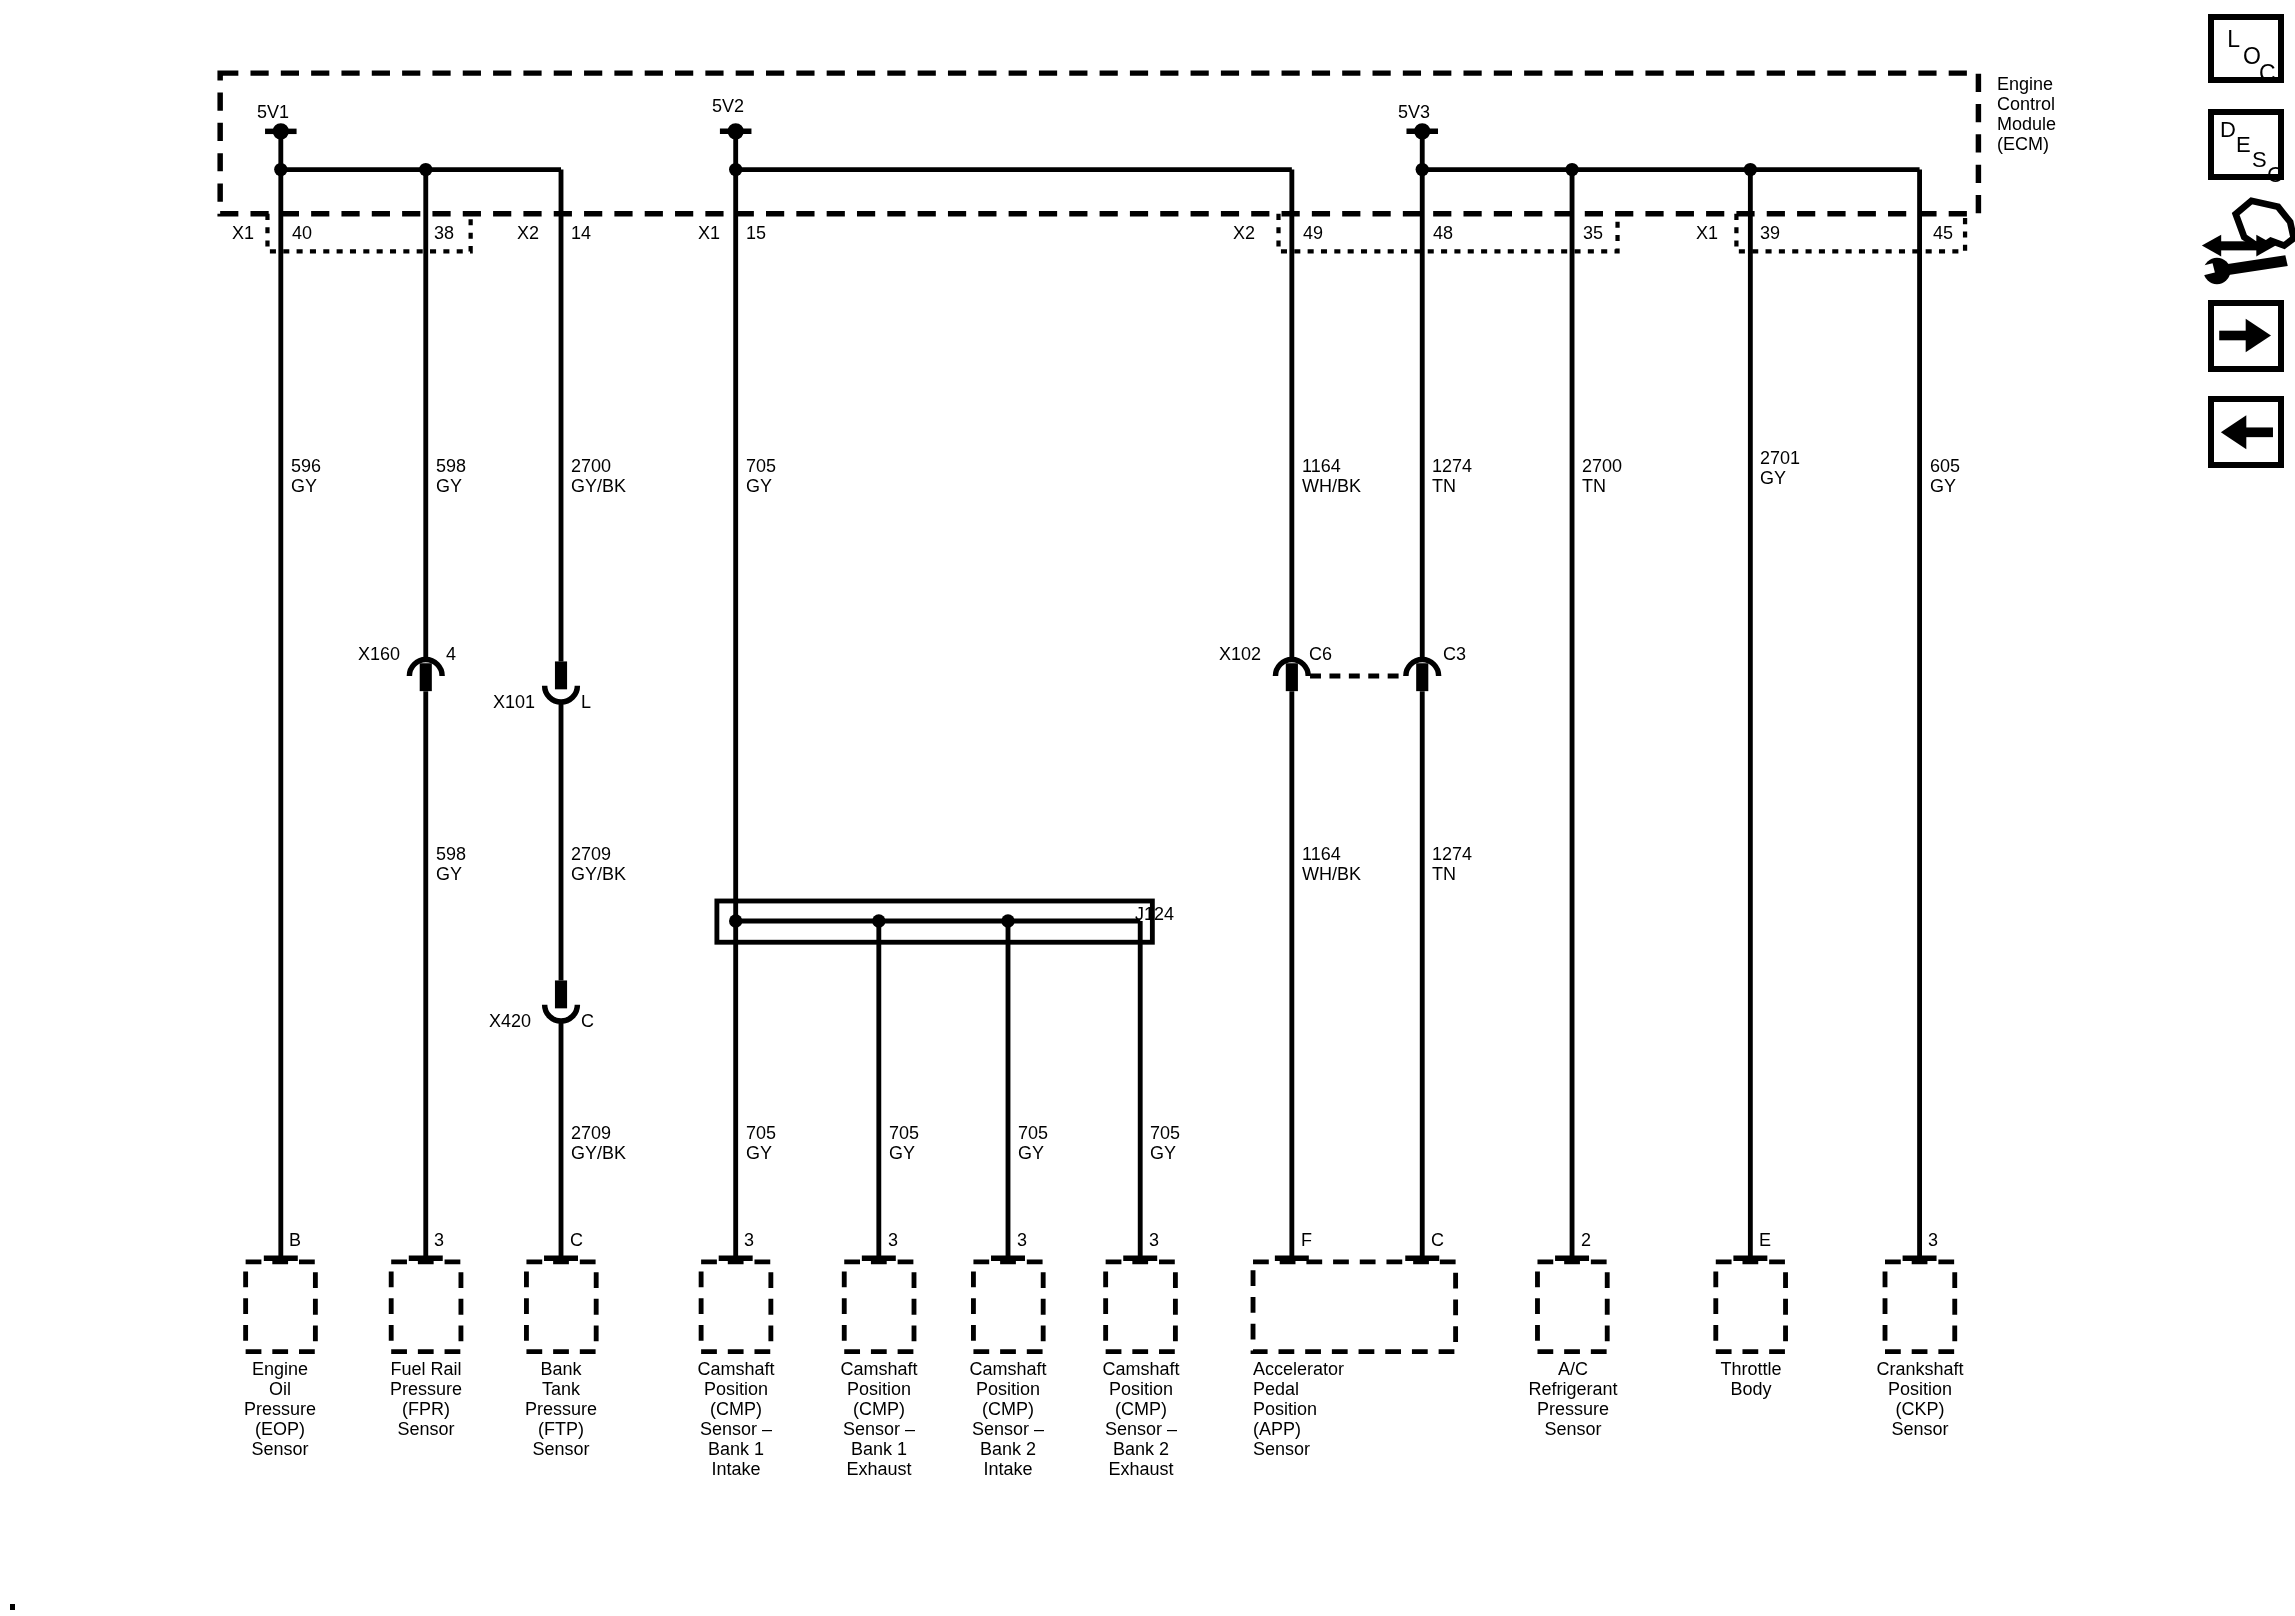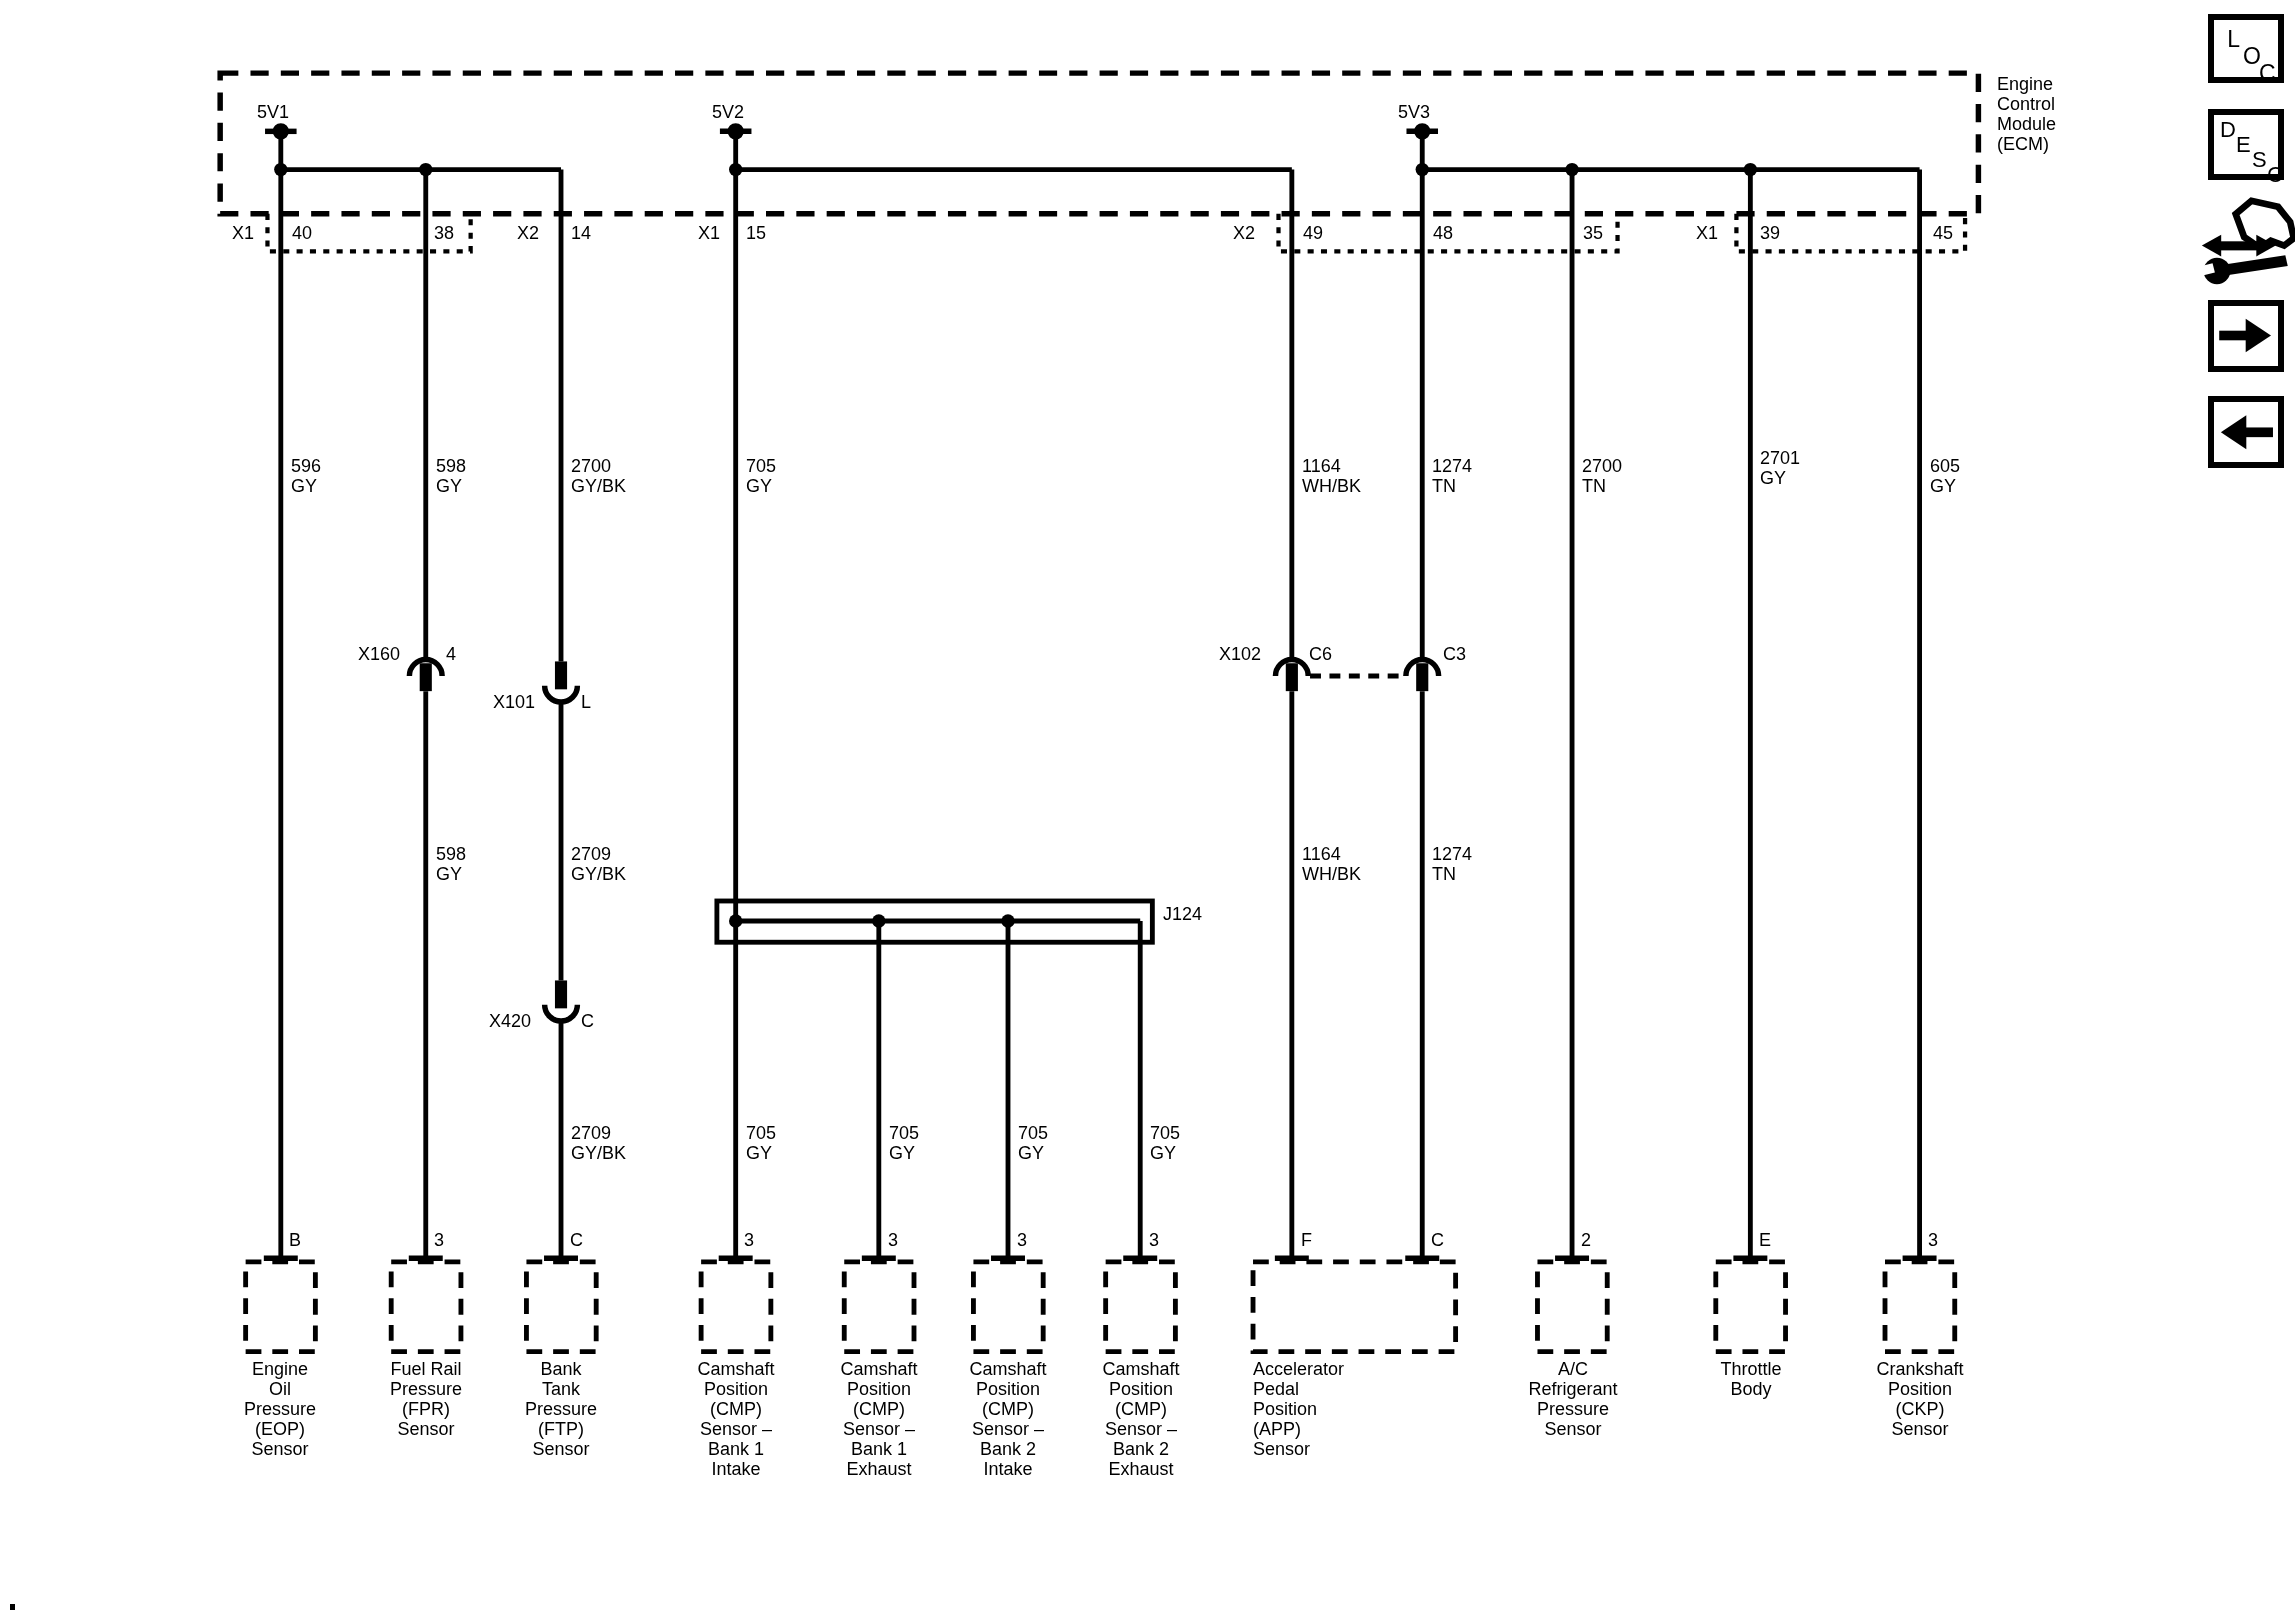--- a/index.html
+++ b/index.html
@@ -121,21 +121,21 @@
         <line x1="2102" y1="2074" x2="2158" y2="2074"></line>
         <line x1="2317" y1="2074" x2="2373" y2="2074"></line>
         <line x1="2564" y1="2074" x2="2620" y2="2074"></line>
         <line x1="2858" y1="2074" x2="2914" y2="2074"></line>
         <line x1="3137" y1="2074" x2="3193" y2="2074"></line>
       </g>
     </g>
   </svg>
 
   <div class="lbl" style="left:257px;top:102px;width:49px">5V1</div>
-  <div class="lbl" style="left:712px;top:102px;width:49px">5V2</div>
+  <div class="lbl" style="left:712px;top:96px;width:49px">5V2</div>
   <div class="lbl" style="left:1398px;top:102px;width:49px">5V3</div>
 
   <div class="lbl" style="left:1997px;top:74px">
     <div>Engine</div>
     <div>Control</div>
     <div>Module</div>
     <div>(ECM)</div>
   </div>
 
   <div class="lbl" style="left:232px;top:223px">X1</div>
@@ -192,21 +192,21 @@
 
   <div class="lbl" style="left:358px;top:644px">X160</div>
   <div class="lbl" style="left:446px;top:644px">4</div>
   <div class="lbl" style="left:493px;top:692px">X101</div>
   <div class="lbl" style="left:581px;top:692px">L</div>
   <div class="lbl" style="left:1219px;top:644px">X102</div>
   <div class="lbl" style="left:1309px;top:644px">C6</div>
   <div class="lbl" style="left:1443px;top:644px">C3</div>
   <div class="lbl" style="left:489px;top:1011px">X420</div>
   <div class="lbl" style="left:581px;top:1011px">C</div>
-  <div class="lbl" style="left:1163px;top:904px">J124</div>
+  <div class="lbl" style="left:1135px;top:904px">J124</div>
 
   <div class="lbl twoline" style="left:436px;top:844px">
     <div>598</div>
     <div>GY</div>
   </div>
   <div class="lbl twoline" style="left:571px;top:844px">
     <div>2709</div>
     <div>GY/BK</div>
   </div>
   <div class="lbl twoline" style="left:1302px;top:844px">

